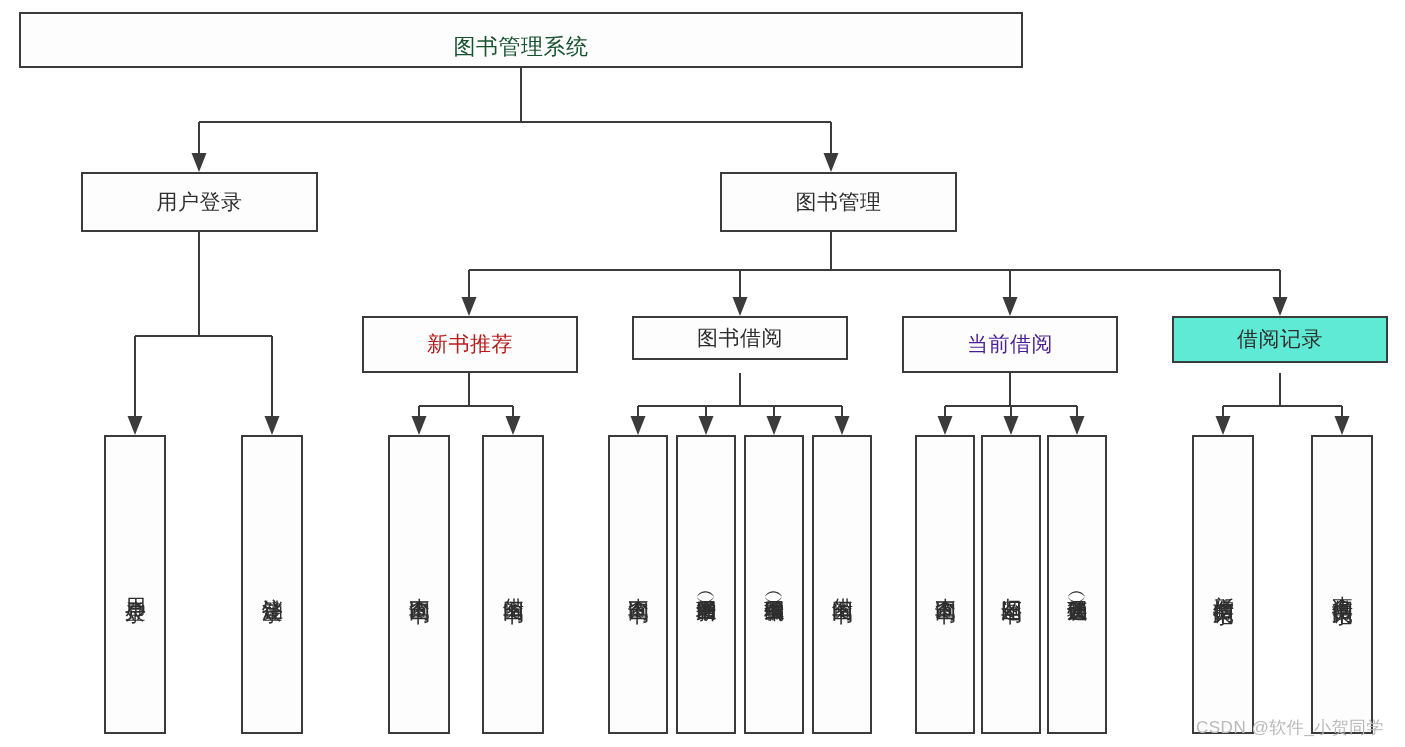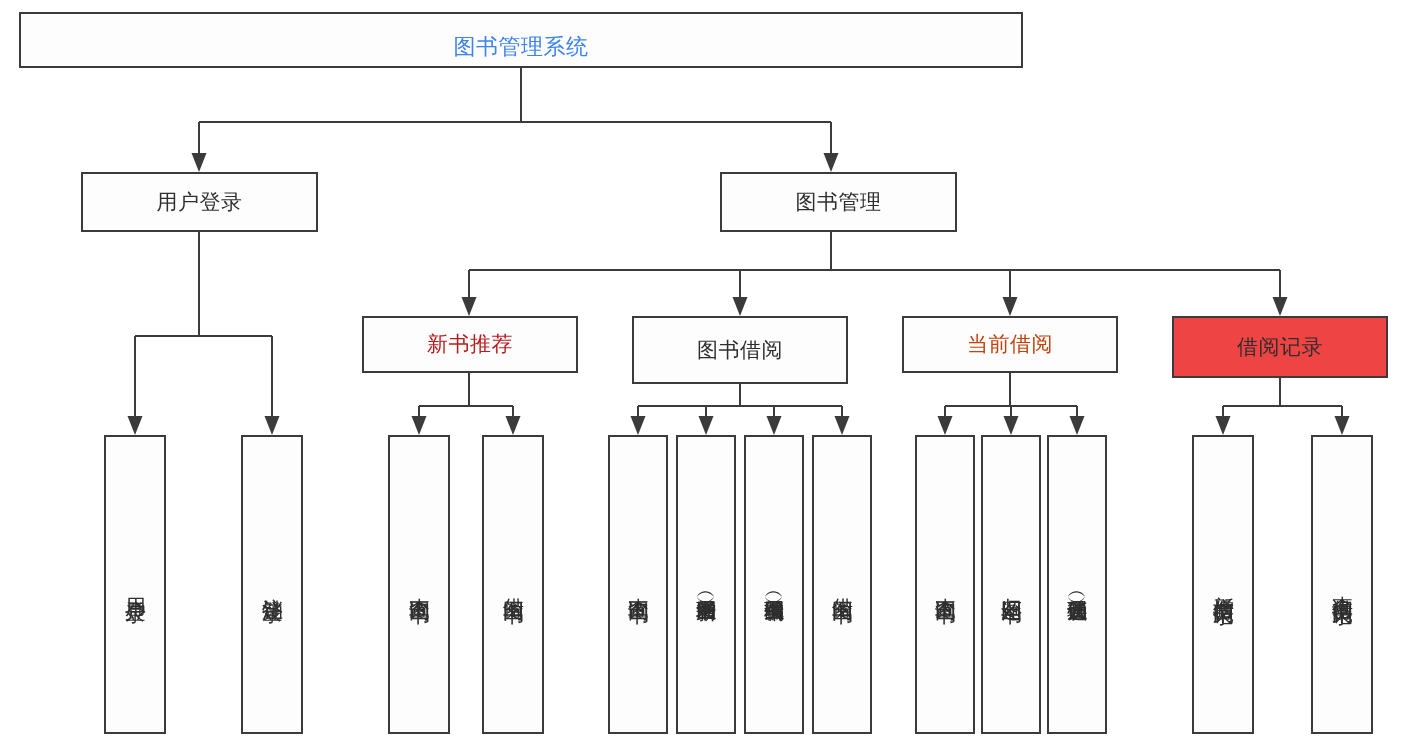--- a/index.html
+++ b/index.html
@@ -144,38 +144,38 @@
         <line x1="1223" y1="406" x2="1342" y2="406" stroke="#3b3b3b" stroke-width="2.4" shape-rendering="crispEdges"></line>
         <line x1="1223" y1="406" x2="1223" y2="418" stroke="#3b3b3b" stroke-width="2.4" shape-rendering="crispEdges"></line>
         <polygon points="1215.5,416 1230.5,416 1223,435" fill="#3b3b3b"></polygon>
         <line x1="1342" y1="406" x2="1342" y2="418" stroke="#3b3b3b" stroke-width="2.4" shape-rendering="crispEdges"></line>
         <polygon points="1334.5,416 1349.5,416 1342,435" fill="#3b3b3b"></polygon>
       </g>
     </svg>
 
   <div id="nodes-layer">
       <div class="node horiz root" style="left: 19px; top: 12px; width: 1004px; height: 56px; border-color: rgb(59, 59, 59); background: rgb(253, 253, 253);">
-        <span class="node-label" style="color: #3b82f6; margin-top: 13px;">图书管理系统</span>
+        <span class="node-label" style="color: #14532d; margin-top: 13px;">图书管理系统</span>
       </div>
       <div class="node horiz" style="left: 81px; top: 172px; width: 237px; height: 60px; border-color: rgb(59, 59, 59); background: rgb(253, 253, 253);">
         <span class="node-label" style="color: rgb(46, 46, 46);">用户登录</span>
       </div>
       <div class="node horiz" style="left: 712px; top: 172px; width: 237px; height: 60px; border-color: rgb(59, 59, 59); background: rgb(253, 253, 253); margin-left: 8px;">
         <span class="node-label" style="color: rgb(46, 46, 46);">图书管理</span>
       </div>
       <div class="node horiz" style="left: 362px; top: 316px; width: 216px; height: 57px; border-color: rgb(59, 59, 59); background: rgb(253, 253, 253);">
         <span class="node-label" style="color: #b91c1c;">新书推荐</span>
       </div>
-      <div class="node horiz" style="left: 632px; top: 316px; width: 216px; height: 68px; border-color: rgb(59, 59, 59); background: rgb(253, 253, 253);">
+      <div class="node horiz" style="left: 632px; top: 316px; width: 216px; height: 44px; border-color: rgb(59, 59, 59); background: rgb(253, 253, 253);">
         <span class="node-label" style="color: rgb(46, 46, 46);">图书借阅</span>
       </div>
       <div class="node horiz" style="left: 902px; top: 316px; width: 216px; height: 57px; border-color: rgb(59, 59, 59); background: rgb(253, 253, 253);">
-        <span class="node-label" style="color: #c2410c;">当前借阅</span>
-      </div>
-      <div class="node horiz" style="left: 1172px; top: 316px; width: 216px; height: 62px; border-color: rgb(59, 59, 59); background: #ef4444;">
+        <span class="node-label" style="color: #4c1d95;">当前借阅</span>
+      </div>
+      <div class="node horiz" style="left: 1172px; top: 316px; width: 216px; height: 47px; border-color: rgb(59, 59, 59); background: #5eead4;">
         <span class="node-label" style="color: rgb(46, 46, 46);">借阅记录</span>
       </div>
       <div class="node vert" style="left: 104px; top: 435px; width: 62px; height: 299px; border-color: rgb(59, 59, 59); background: rgb(253, 253, 253);">
         <span class="node-label" style="color: rgb(46, 46, 46);">用户登录</span>
       </div>
       <div class="node vert" style="left: 241px; top: 435px; width: 62px; height: 299px; border-color: rgb(59, 59, 59); background: rgb(253, 253, 253);">
         <span class="node-label" style="color: rgb(46, 46, 46);">注销登录</span>
       </div>
       <div class="node vert" style="left: 388px; top: 435px; width: 62px; height: 299px; border-color: rgb(59, 59, 59); background: rgb(253, 253, 253);">
         <span class="node-label" style="color: rgb(46, 46, 46);">查询图书</span>
@@ -205,14 +205,15 @@
         <span class="node-label" style="color: rgb(46, 46, 46);">确认归还（管理员）</span>
       </div>
       <div class="node vert" style="left: 1192px; top: 435px; width: 62px; height: 299px; border-color: rgb(59, 59, 59); background: rgb(253, 253, 253);">
         <span class="node-label" style="color: rgb(46, 46, 46);">新增借阅记录</span>
       </div>
       <div class="node vert" style="left: 1311px; top: 435px; width: 62px; height: 299px; border-color: rgb(59, 59, 59); background: rgb(253, 253, 253);">
         <span class="node-label" style="color: rgb(46, 46, 46);">查询借阅记录</span>
       </div>
     </div>
 
+  <div class="watermark" style="left: 1196px; top: 716px; color: rgb(185, 185, 185);">CSDN @软件_小贺同学</div>
 
 </div>
 
 </body></html>

